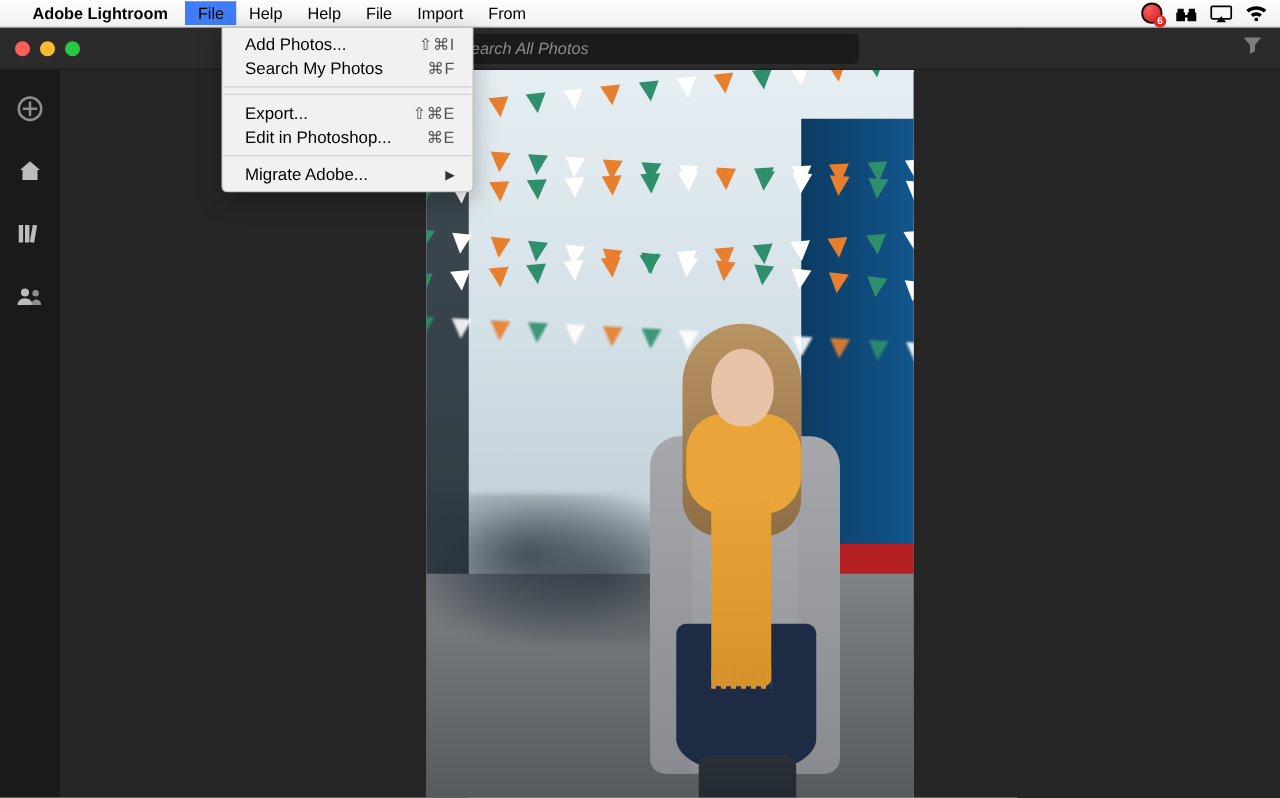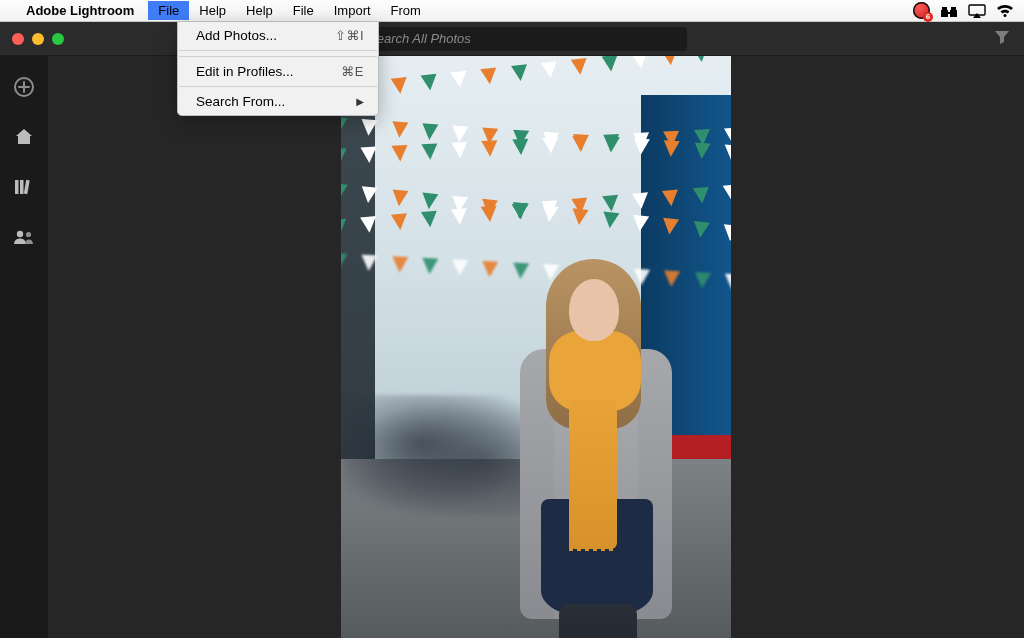--- a/index.html
+++ b/index.html
@@ -265,29 +265,37 @@
         <circle cx="9" cy="11.5" r="1.5" fill="#000"></circle>
       </svg>
   </div>
 </div>
 
 <div class="dropdown">
   <div class="item">
     <span>Add Photos...</span>
     <span class="shortcut">⇧⌘I</span>
   </div>
+  <div class="item">
+    <span>Search My Photos</span>
+    <span class="shortcut">⌘F</span>
+  </div>
   <div class="sep"></div>
   <div class="sep"></div>
   <div class="item">
-    <span>Edit in Profiles...</span>
+    <span>Export...</span>
+    <span class="shortcut">⇧⌘E</span>
+  </div>
+  <div class="item">
+    <span>Edit in Photoshop...</span>
     <span class="shortcut">⌘E</span>
   </div>
   <div class="sep"></div>
   <div class="item">
-    <span>Search From...</span>
+    <span>Migrate Adobe...</span>
     <span class="sub-arrow">▶</span>
   </div>
 </div>
 
 <div class="app-window">
   <div class="titlebar">
     <div class="traffic-lights">
       <div class="tl red"></div>
       <div class="tl yellow"></div>
       <div class="tl green"></div>

